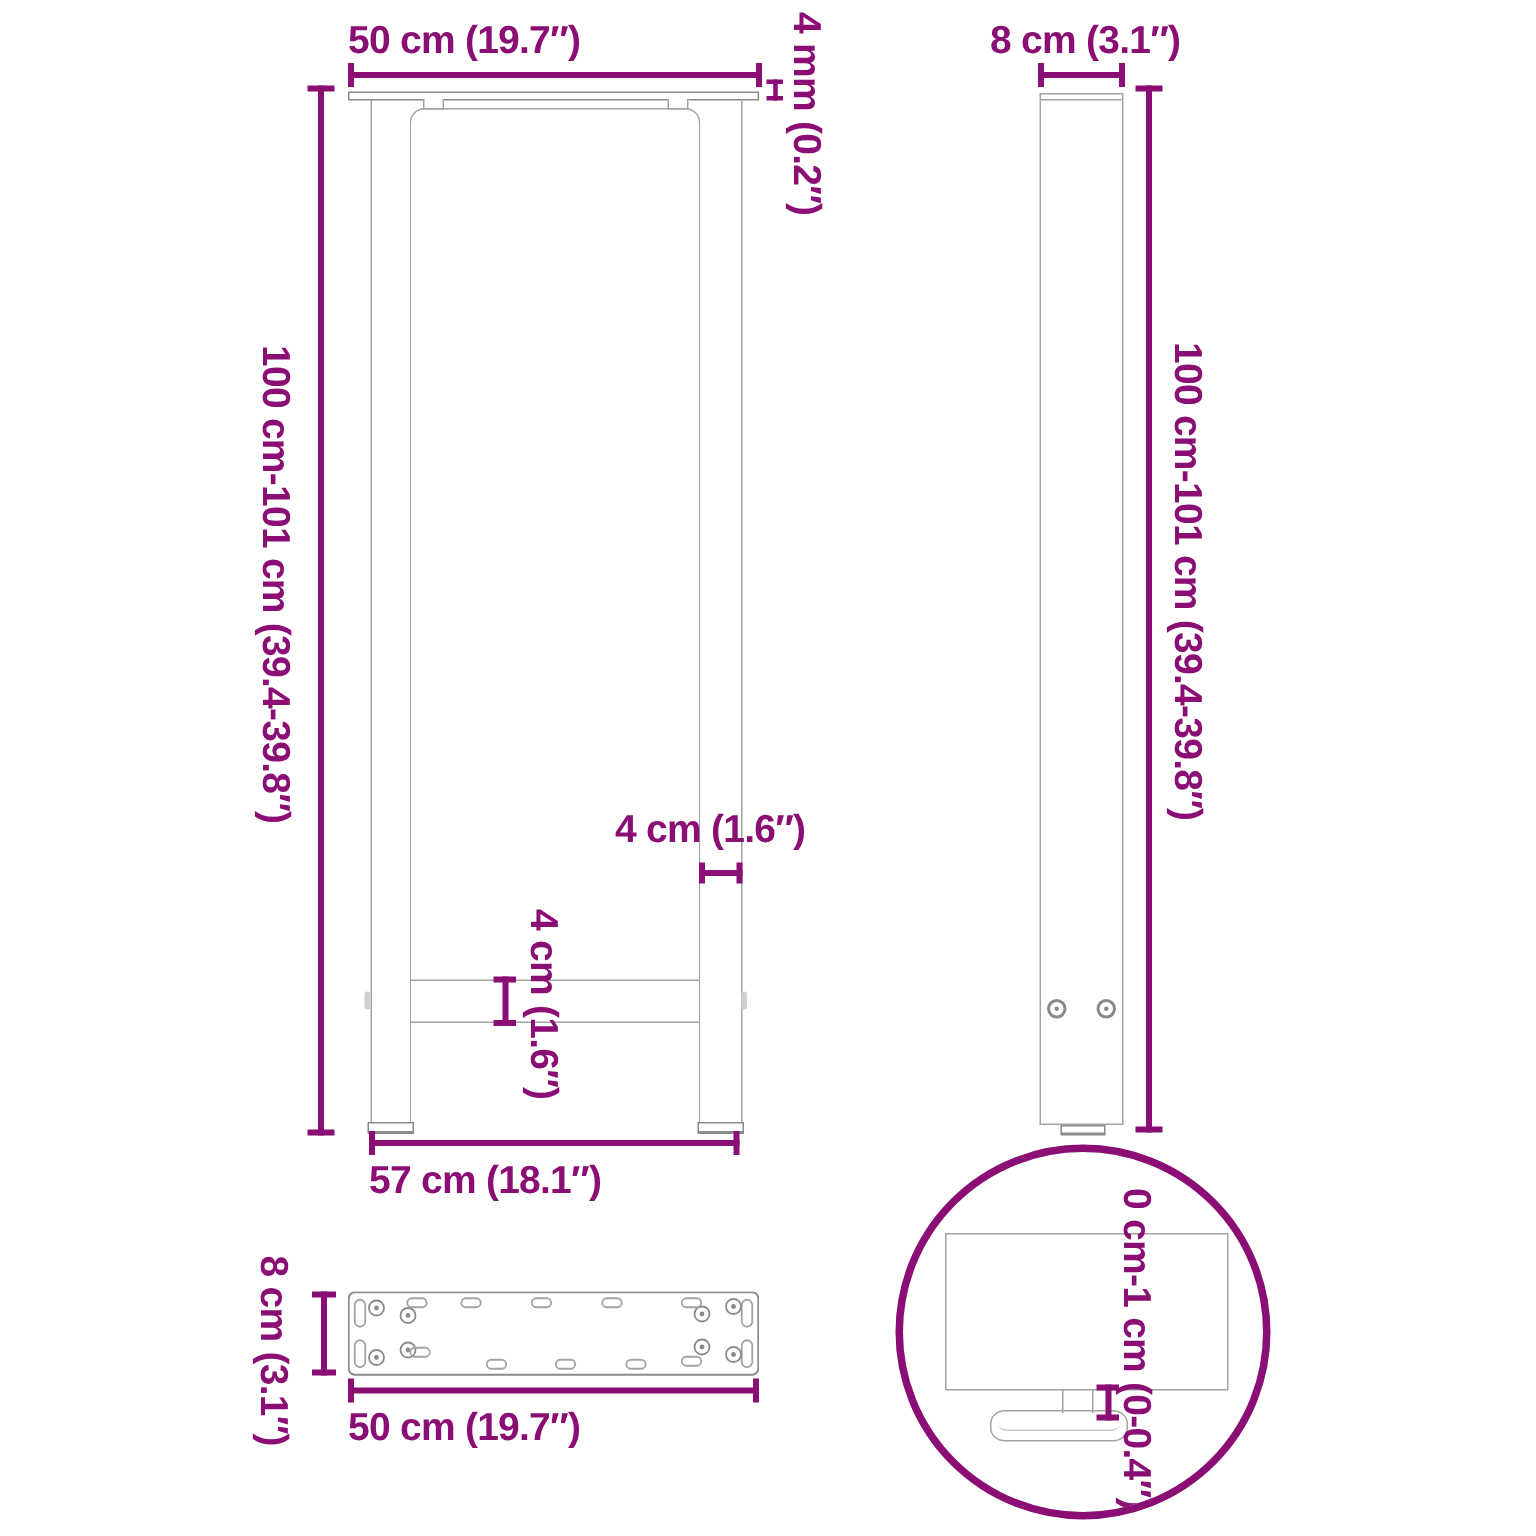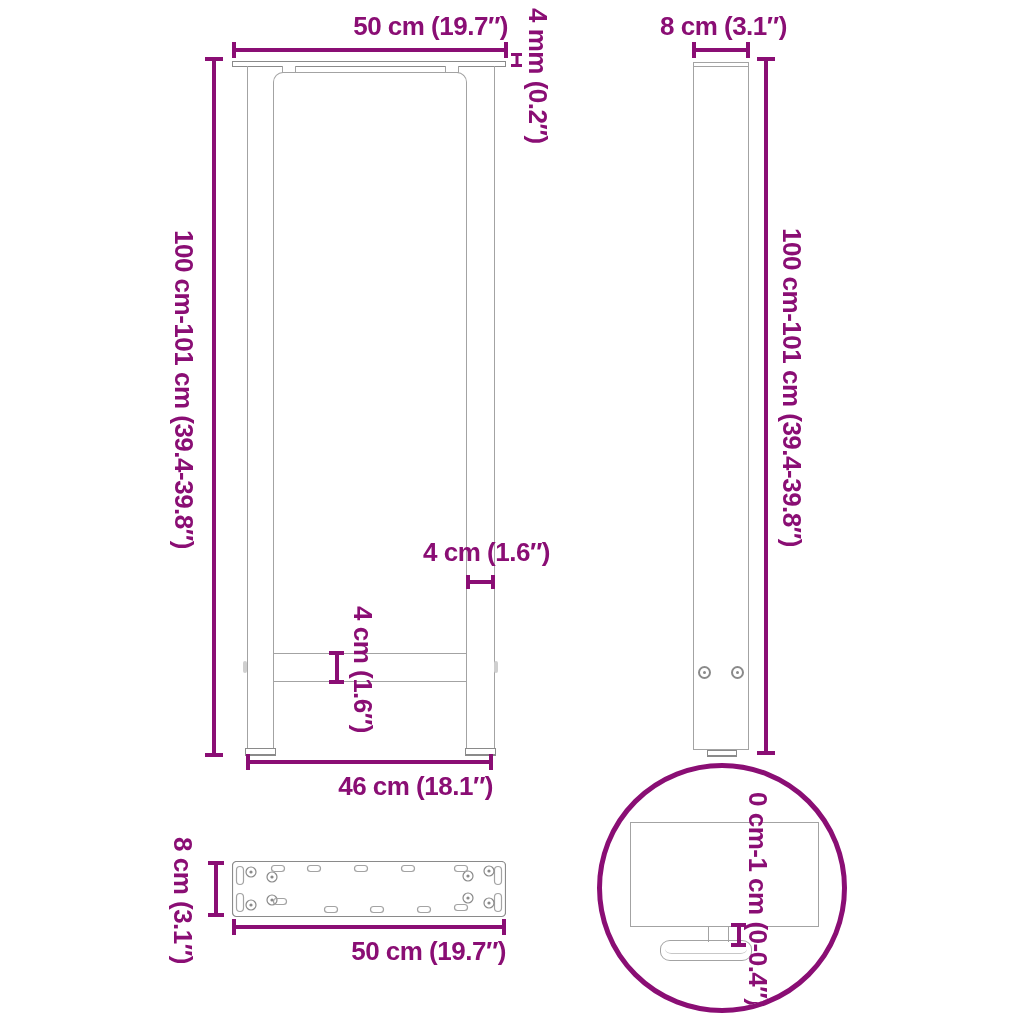--- a/index.html
+++ b/index.html
@@ -9,21 +9,21 @@
     --gray-dark:#8A8A8A;
     --bg:#FFFFFF;
   }
   *{margin:0;padding:0;box-sizing:border-box;}
   body{background:var(--bg);}
   #canvas{position:relative;width:1024px;height:1024px;background:var(--bg);
           font-family:"Liberation Sans","DejaVu Sans",sans-serif;overflow:hidden;}
   .abs{position:absolute;}
   .dim-label{position:absolute;color:var(--accent);font-weight:bold;font-size:26px;
              letter-spacing:-0.5px;white-space:nowrap;}
-  .h-label{text-align:right;}
+  .h-label{text-align:left;}
   .v-label{writing-mode:vertical-rl;text-orientation:mixed;}
   
   .hdim{position:absolute;height:16px;}
   .hdim .line{position:absolute;left:0;right:0;top:6px;height:4px;background:var(--accent);}
   .hdim .tick{position:absolute;top:0;bottom:0;width:4px;background:var(--accent);}
   .hdim .tick.s{left:0;} .hdim .tick.e{right:0;}
   .hdim.small{height:14px;} .hdim.small .line{top:5px;}
   
   .vdim{position:absolute;width:18px;}
   .vdim .line{position:absolute;top:0;bottom:0;left:7px;width:4px;background:var(--accent);}
@@ -120,21 +120,21 @@
         <div class="cap t"></div>
         <div class="cap b"></div>
     </div>
     <div class="dim-label v-label" style="left:347px;top:606px;">4 cm (1.6″)</div>
 
     <div class="hdim" style="left:246px;top:754px;width:247px;">
       <div class="line"></div>
         <div class="tick s"></div>
         <div class="tick e"></div>
     </div>
-    <div class="dim-label h-label" style="left:246px;top:771px;width:247px;">46 cm (18.1″)</div>
+    <div class="dim-label h-label" style="left:246px;top:771px;width:247px;">57 cm (18.1″)</div>
   </div>
 
   <div>
     <div class="dim-label h-label" style="left:660px;top:11px;width:124px;">8 cm (3.1″)</div>
     <div class="hdim" style="left:692px;top:42px;width:58px;">
       <div class="line"></div>
         <div class="tick s"></div>
         <div class="tick e"></div>
     </div>
     <div class="grect" style="left:693px;top:62px;width:56px;height:688px;"></div>

